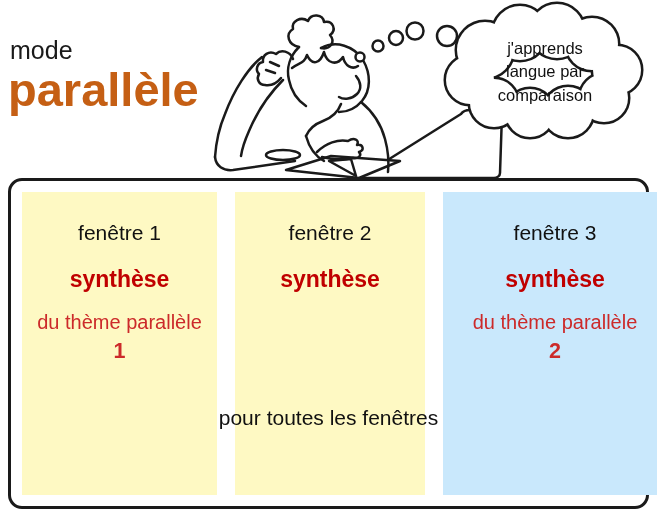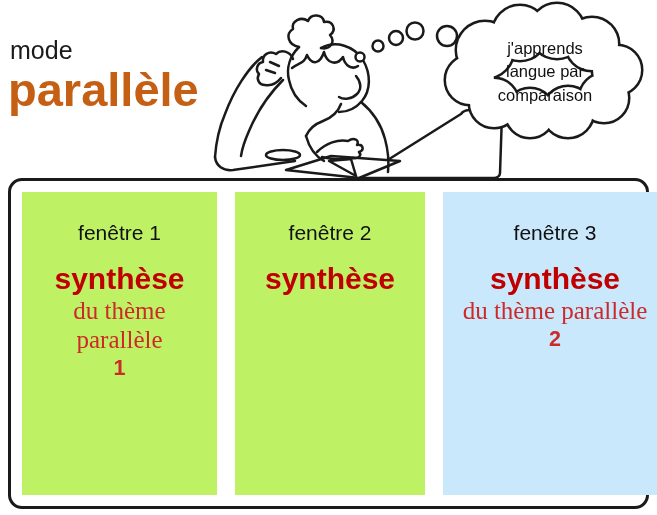--- a/index.html
+++ b/index.html
@@ -19,22 +19,22 @@
   }
   
   #board{
     position:absolute;left:8px;top:178px;width:635px;height:325px;
     border:3px solid #1a1a1a;border-radius:14px;background:#ffffff;
   }
   .window{
     position:absolute;top:11px;height:303px;text-align:center;
   }
   .window .w-label{margin-top:27px;font-size:21px;line-height:28px;color:#111;}
-  .window .w-heading{margin-top:17px;font-size:30px;line-height:30px;font-weight:bold;}
-  .window .w-line{margin-top:2px;font-size:25px;line-height:29px;padding:0 10px;font-family:Liberation Serif, serif;}
+  .window .w-heading{margin-top:17px;font-size:23px;line-height:30px;font-weight:bold;}
+  .window .w-line{margin-top:14px;font-size:20px;line-height:29px;padding:0 10px;}
   .window .w-number{font-size:21.5px;line-height:29px;font-weight:bold;}
   #win-1{left:11px;width:195px;}
   #win-2{left:224px;width:190px;}
   #win-3{left:432px;width:224px;}
   #board-footer{
     position:absolute;left:0;top:212px;width:100%;text-align:center;
     font-size:21px;color:#111;z-index:5;
   }
   #board-footer .f-line1{white-space:pre-wrap;line-height:28px;}
   #board-footer .f-line2{margin-top:11px;line-height:28px;}
@@ -106,37 +106,38 @@
         <circle cx="494" cy="103" r="24"></circle>
           <circle cx="470" cy="80" r="24"></circle>
       </g>
     </g>
   </svg>
 
   <div id="cloud-text">j'apprends langue par comparaison</div>
 
   <div id="board">
 
-    <div id="win-1" class="window" style="background: #bef264;">
+    <div id="win-1" class="window" style="background: #fef9c3;">
       <div class="w-label">fenêtre 1</div>
       <div class="w-heading" style="color:#c00000;">synthèse</div>
       <div class="w-line" style="color:#cc2a2a;">du thème parallèle</div>
       <div class="w-number" style="color:#cc2a2a;">1</div>
     </div>
 
-    <div id="win-2" class="window" style="background: #bef264;">
+    <div id="win-2" class="window" style="background: #fef9c3;">
       <div class="w-label">fenêtre 2</div>
       <div class="w-heading" style="color:#c00000;">synthèse</div>
       <div class="w-number" style="color:#cc2a2a;"></div>
     </div>
 
     <div id="win-3" class="window" style="background: rgb(201, 232, 252);">
       <div class="w-label">fenêtre 3</div>
       <div class="w-heading" style="color:#c00000;">synthèse</div>
       <div class="w-line" style="color:#cc2a2a;">du thème parallèle</div>
       <div class="w-number" style="color:#cc2a2a;">2</div>
     </div>
 
     <div id="board-footer">
+      <div class="f-line2">pour toutes les fenêtres</div>
     </div>
 
   </div>
 </div>
 
 </body></html>

